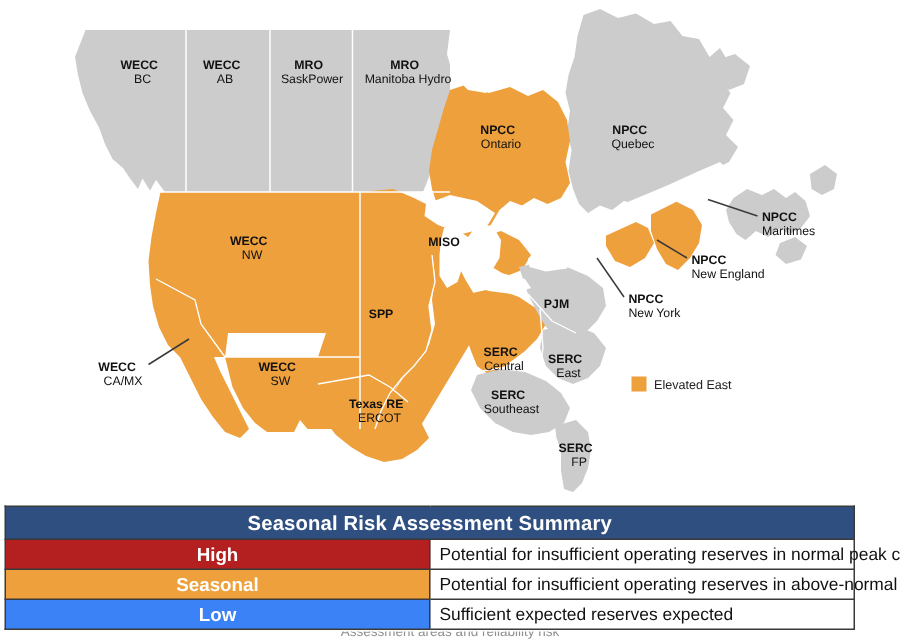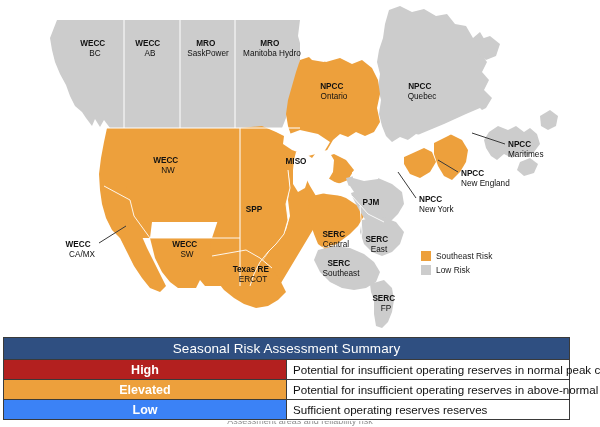--- a/index.html
+++ b/index.html
@@ -81,21 +81,21 @@
   }
   #summary-table td {
     border: 1px solid #3a3a3a;
     padding: 0;
     height: 19px;
     vertical-align: middle;
   }
   .tbl-header {
     background: #2f4f81;
     color: #ffffff;
-    font-weight: normal;
+    font-weight: bold;
     font-size: 13.5px;
     text-align: center;
     height: 21px !important;
     letter-spacing: 0.1px;
   }
   .risk-cell {
     width: 86px;
     text-align: center;
     font-weight: bold;
     font-size: 12.5px;
@@ -346,43 +346,39 @@
         <tspan class="ln1" x="95" dy="0">WECC</tspan>
         <tspan class="ln2" x="95" dy="9.6">CA/MX</tspan>
       </text>
     </g>
   </svg>
 </div>
 
 <div id="legend">
   <div class="legend-row">
     <span class="legend-swatch elevated"></span>
-    <span class="legend-label">Southeast Risk</span>
-  </div>
-  <div class="legend-row">
-    <span class="legend-swatch low"></span>
-    <span class="legend-label">Low Risk</span>
+    <span class="legend-label">Elevated East</span>
   </div>
 </div>
 
 <table id="summary-table">
   <tbody>
     <tr>
       <td class="tbl-header" colspan="2">Seasonal Risk Assessment Summary</td>
     </tr>
     <tr>
       <td class="risk-cell risk-high">High</td>
       <td class="desc-cell">Potential for insufficient operating reserves in normal peak conditions</td>
     </tr>
     <tr>
-      <td class="risk-cell risk-elevated">Elevated</td>
+      <td class="risk-cell risk-elevated">Seasonal</td>
       <td class="desc-cell">Potential for insufficient operating reserves in above-normal conditions</td>
     </tr>
     <tr>
       <td class="risk-cell risk-low">Low</td>
-      <td class="desc-cell">Sufficient operating reserves reserves</td>
+      <td class="desc-cell">Sufficient expected reserves expected</td>
     </tr>
   </tbody>
 </table>
 
 <div id="caption-strip">
   <div id="caption-text">Assessment areas and reliability risk</div>
 </div>
 
 </body></html>

